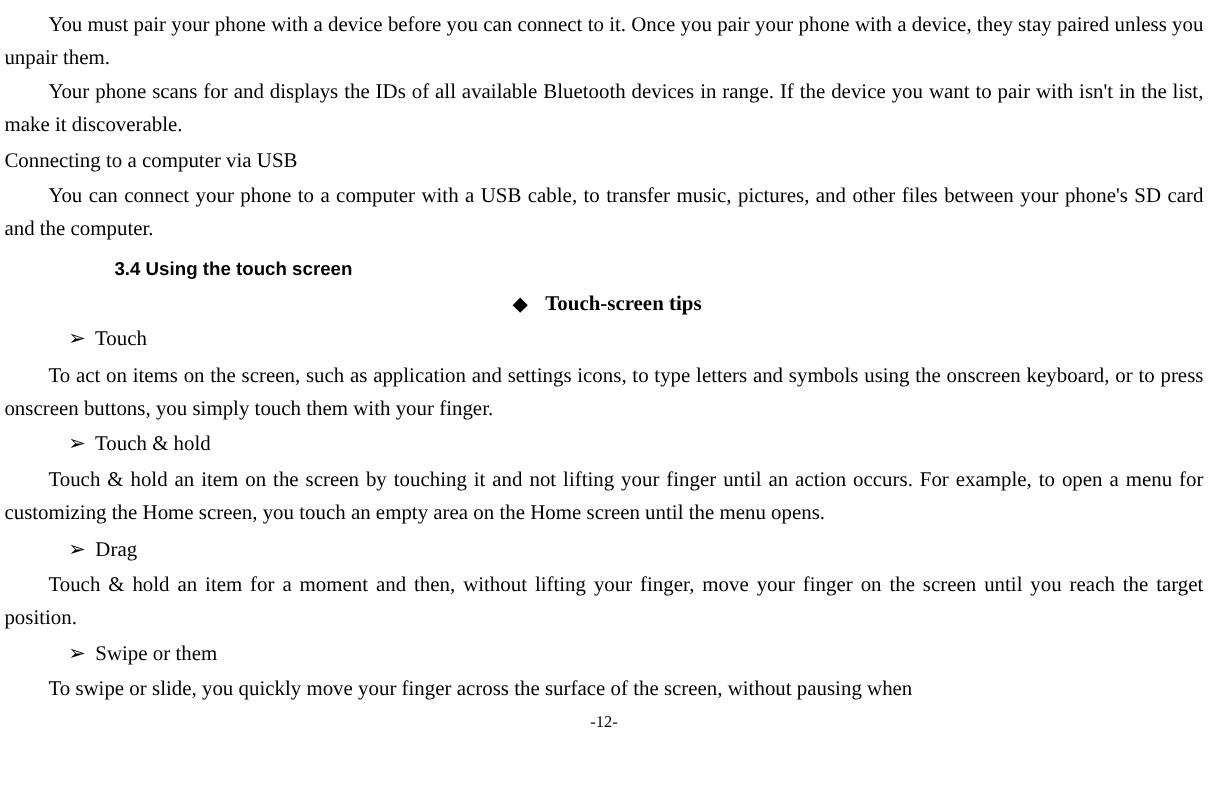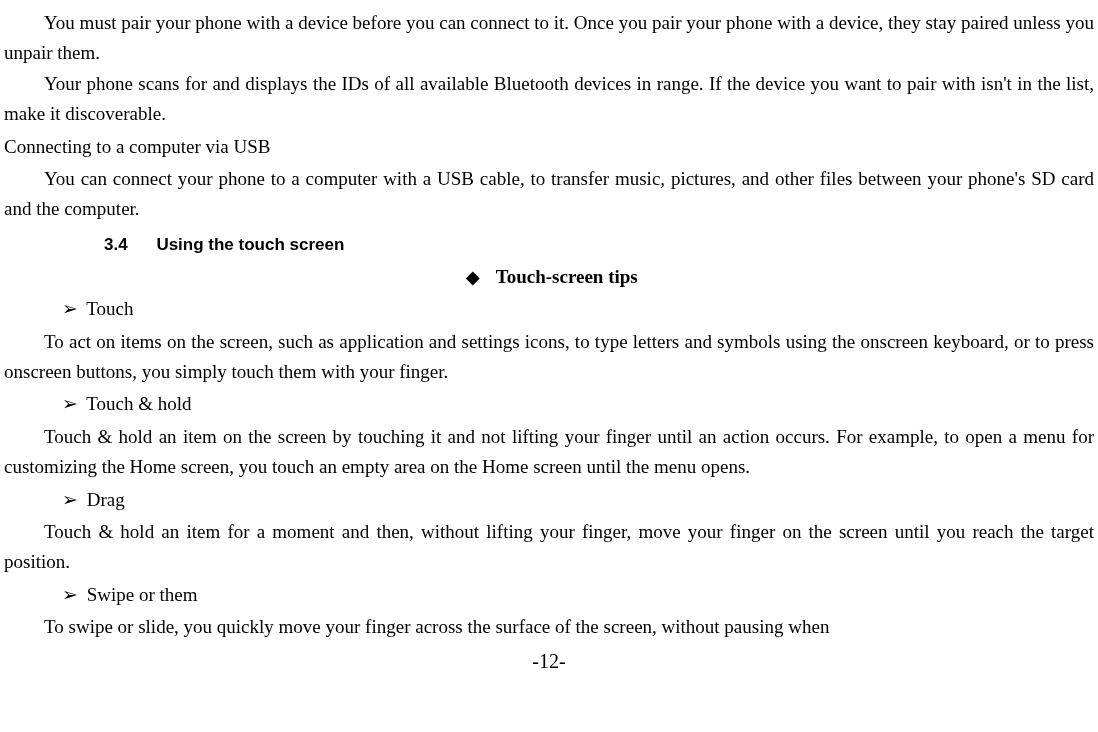--- a/index.html
+++ b/index.html
@@ -21,42 +21,41 @@
       margin: 2px 0;
       text-indent: 0;
     }
     .section-num {
       font-family: Arial, Helvetica, sans-serif;
       font-weight: bold;
       font-size: 17px;
       margin: 6px 0 4px 100px;
     }
     .section-num .num {
-      margin-right: 24px;
       text-align: center;
     }
     .diamond-line {
       font-weight: bold;
       margin: 2px 0 2px 6px;
       text-align: center;
     }
     .diamond-line .diamond {
       margin-right: 12px;
       font-size: 17px;
     }
     .arrow-line {
       font-weight: normal;
       margin: 2px 0 2px 58px;
     }
     .arrow-line .arrow {
       margin-right: 4px;
     }
     .page-num {
       text-align: center;
-      font-size: 20px;
+      font-size: 15px;
       margin-top: 2px;
     }
   </style>
 </head>
 <body>
 
 <p class="para">You must pair your phone with a device before you can connect to it. Once you pair your phone with a device, they stay paired unless you unpair them.</p>
 <p class="para">Your phone scans for and displays the IDs of all available Bluetooth devices in range. If the device you want to pair with isn't in the list, make it discoverable.</p>
 
 <p class="heading-bold">Connecting to a computer via USB</p>

